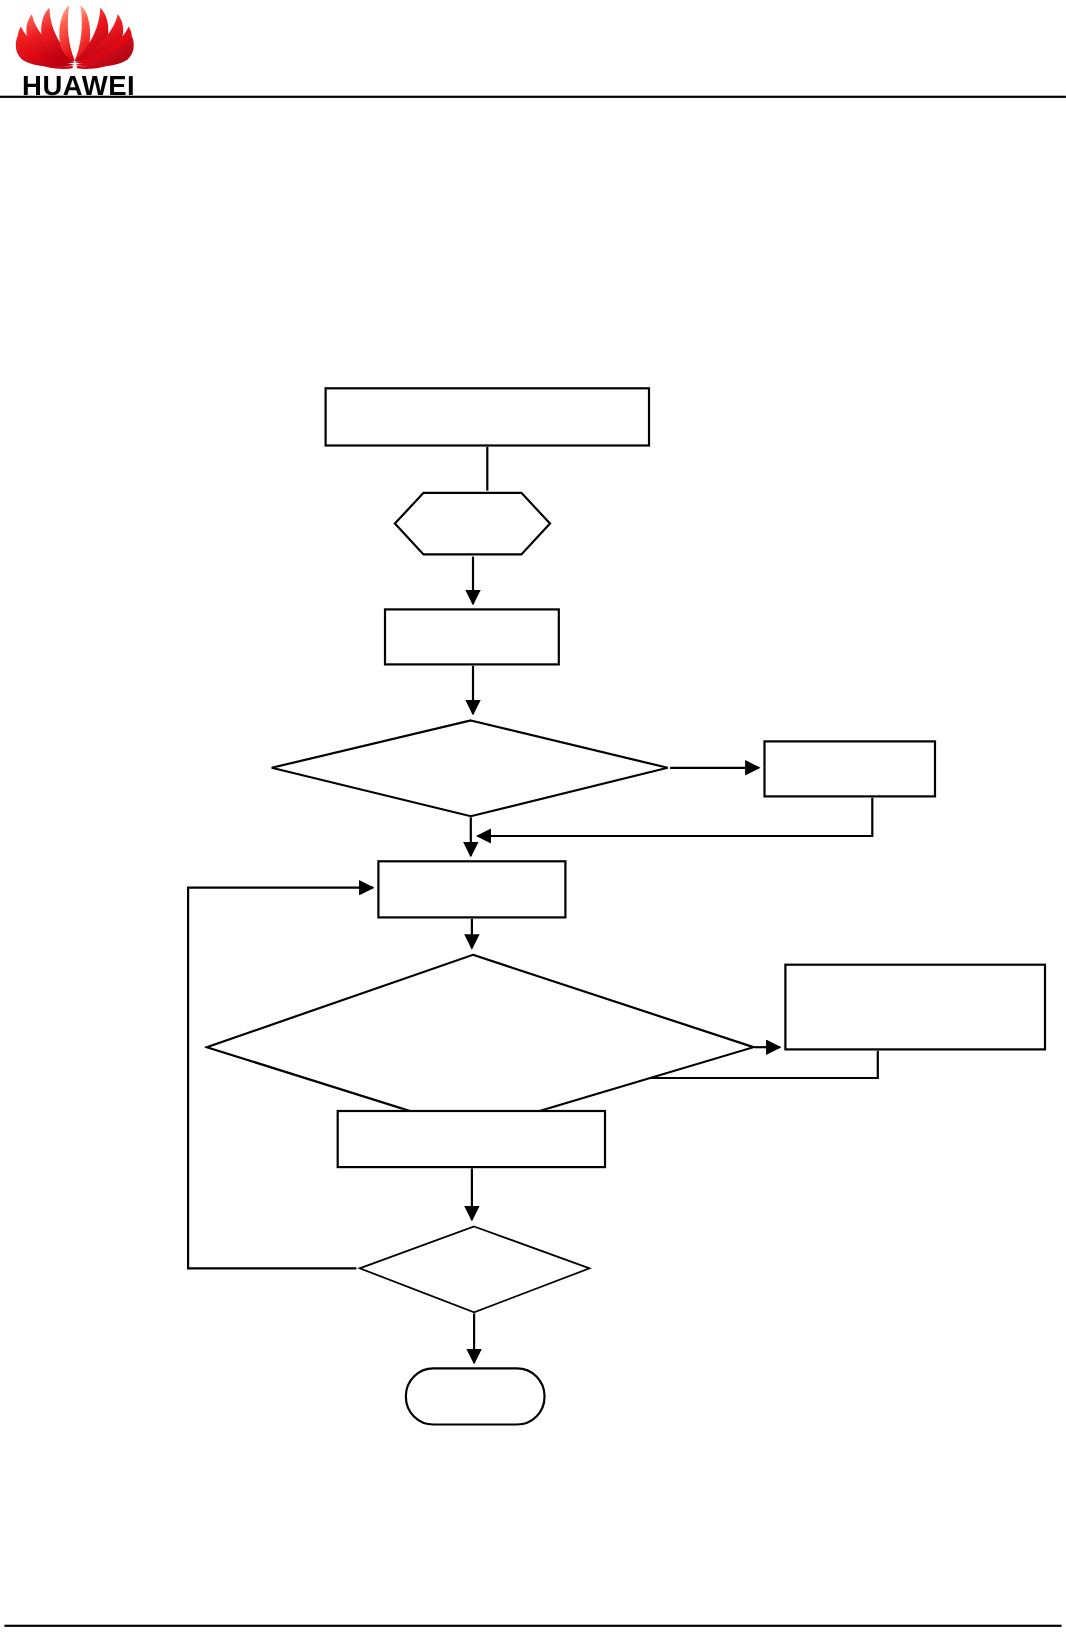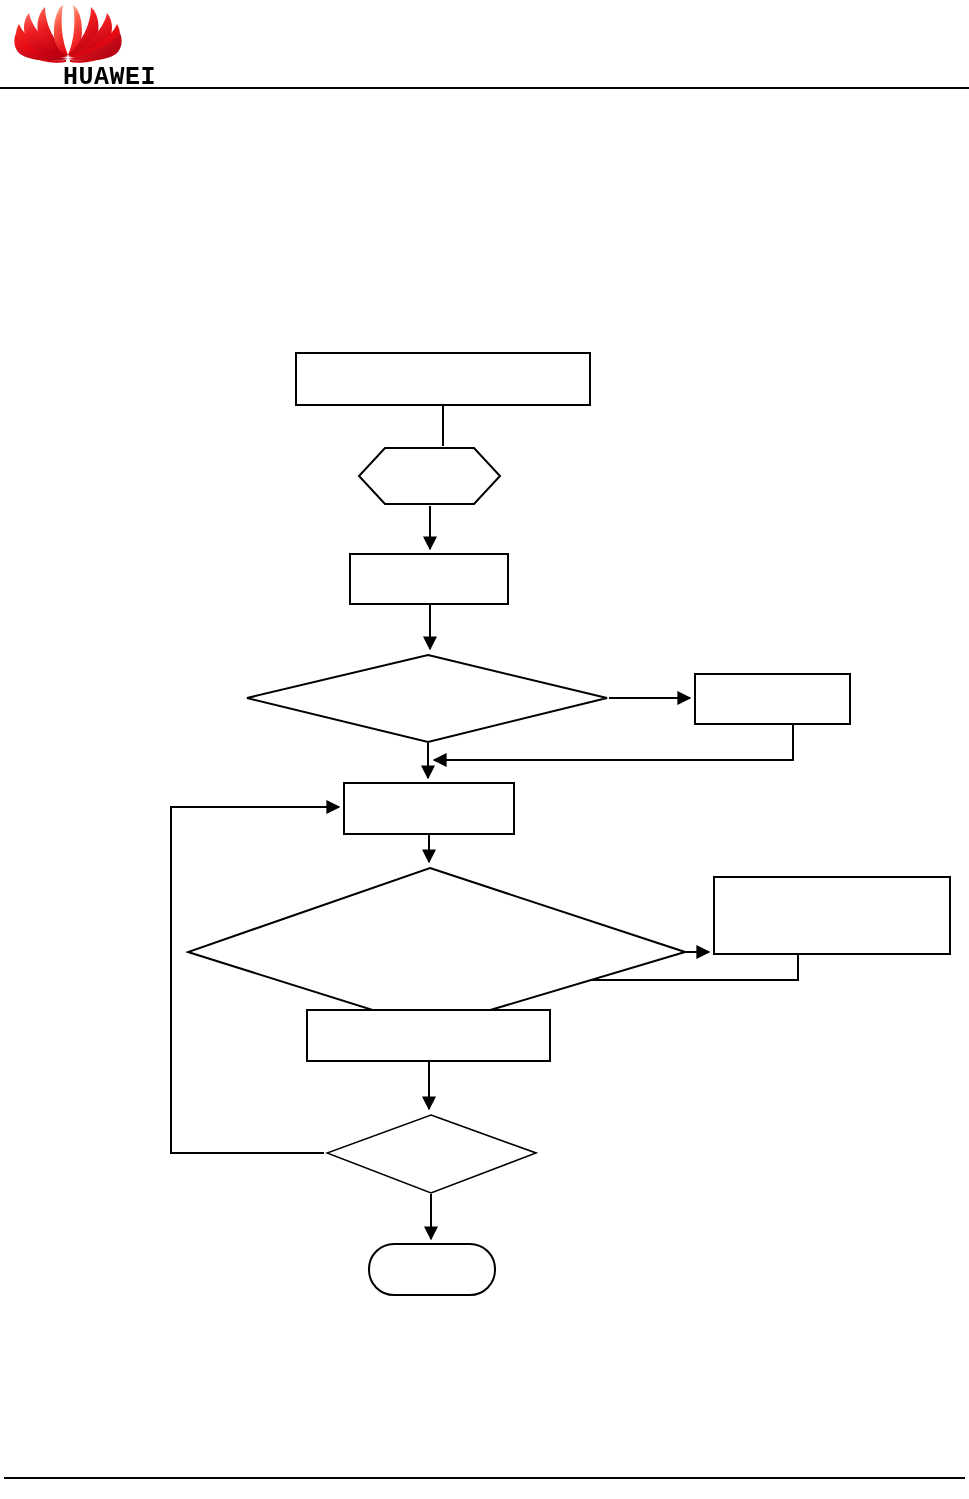--- a/index.html
+++ b/index.html
@@ -32,28 +32,27 @@
     position: absolute;
     left: 0px;
     top: 0px;
     width: 112px;
     height: 62px;
   }
   #logo-wordmark {
     position: absolute;
     left: 8px;
     top: 60px;
-    font-family: Liberation Mono, monospace;
+    font-family: Liberation Sans, sans-serif;
     font-weight: bold;
     font-size: 25px;
     letter-spacing: 0.5px;
     color: #000000;
     line-height: 28px;
     white-space: nowrap;
-    margin-left: 43px;
   }
   #header-rule {
     position: absolute;
     left: 0px;
     top: 87px;
     width: 969px;
     height: 0;
     border-top: 2px solid #000000;
   }
 

